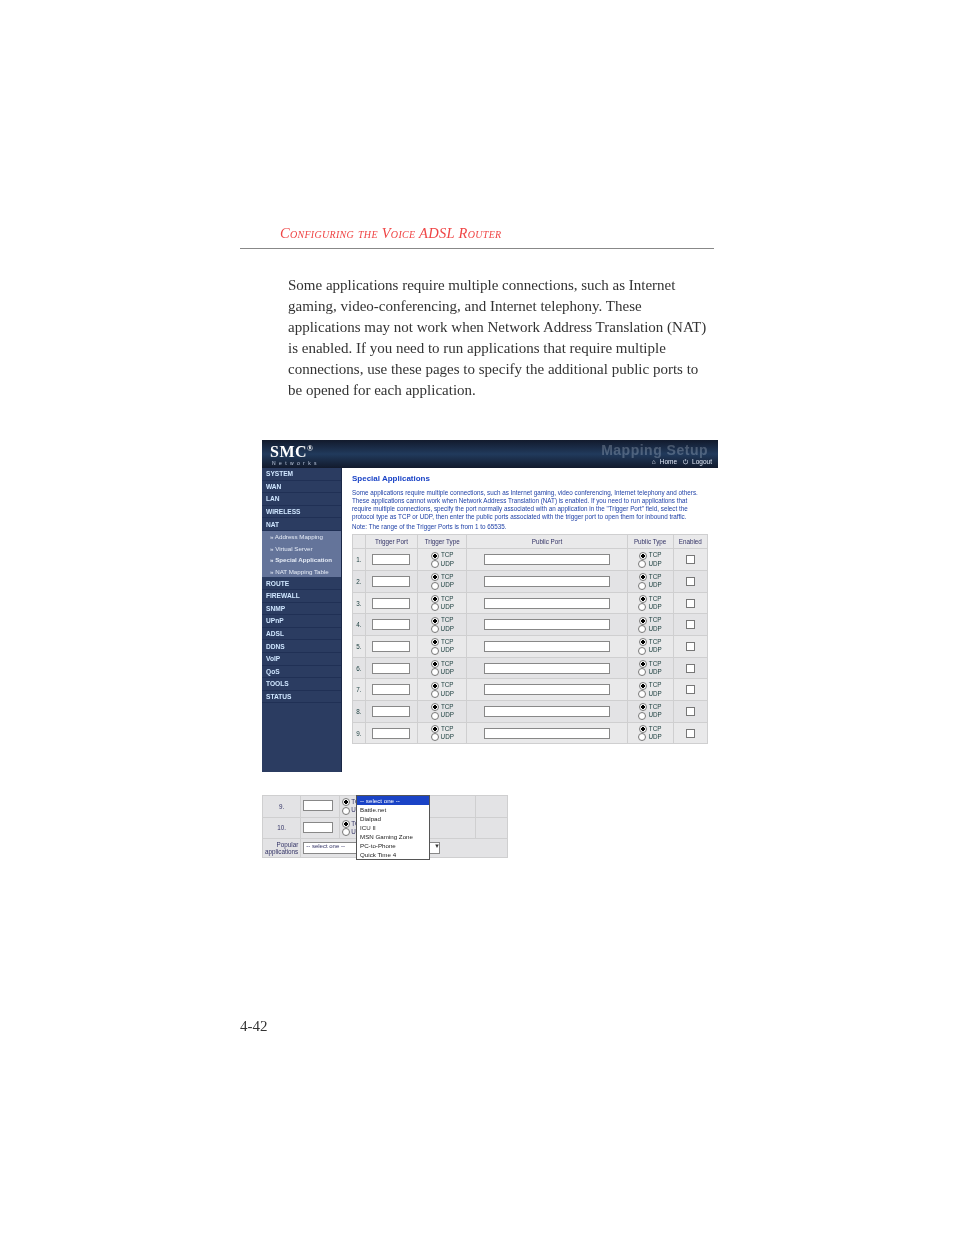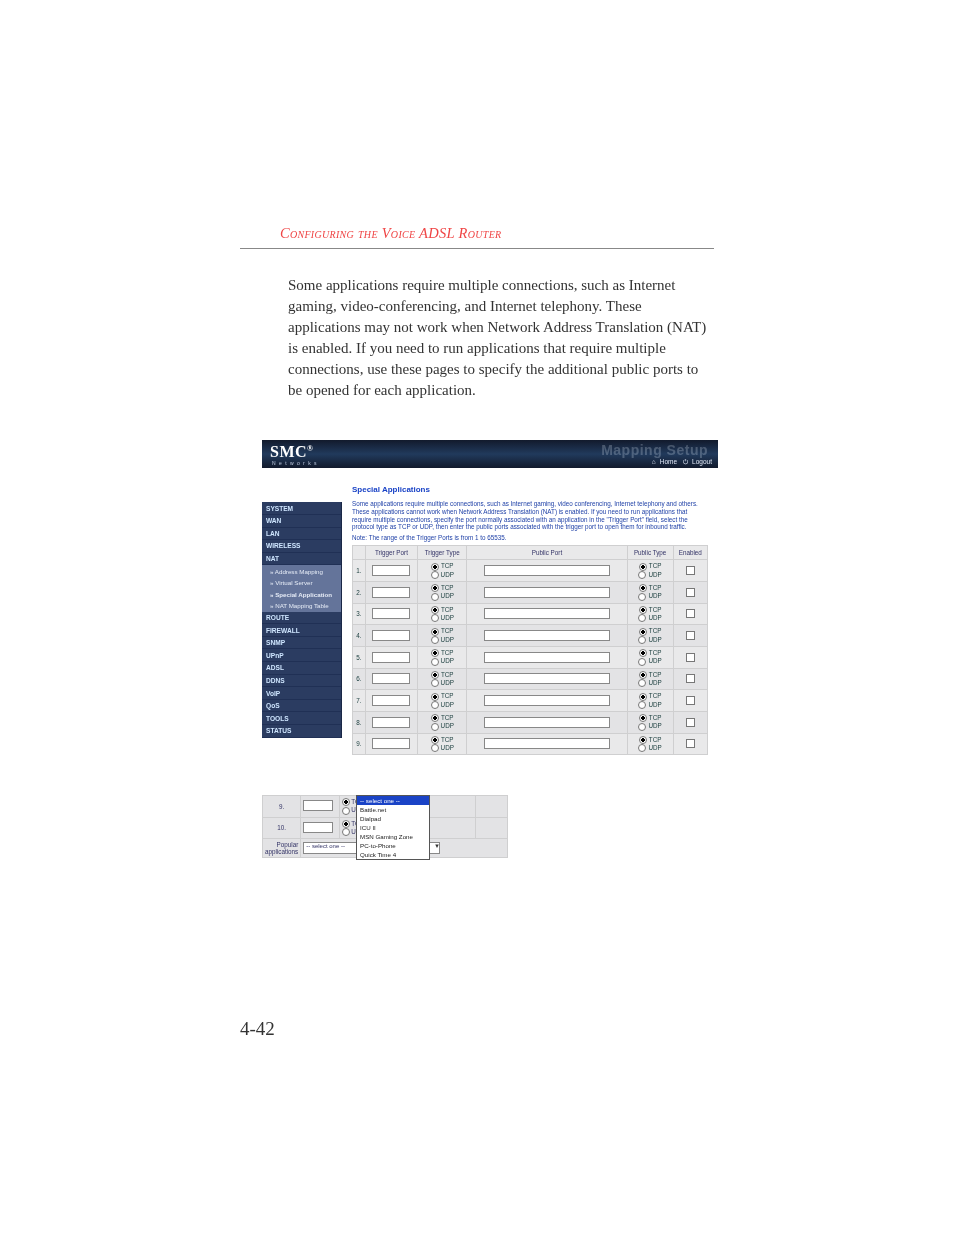--- a/index.html
+++ b/index.html
@@ -103,21 +103,20 @@
     right: 6px;
     bottom: 2px;
     font-size: 6.5px;
     color: #dfe6f4;
   }
   .shot1 .banner .links span { margin-left: 4px; }
   .shot1 .body {
     position: relative;
     height: 304px;
     display: flex;
-    align-items: center;
   }
   .shot1 .sidebar {
     width: 80px;
     background: #2b3c61;
     color: #fff;
     box-sizing: border-box;
     border-right: 1px solid #1a2746;
     font-size: 6.6px;
   }
   .shot1 .sidebar .item {
@@ -304,21 +303,21 @@
   .shot2 .num-box::after {
     content: "▾";
     position: absolute; right: 0; top: -1px;
     font-size: 7px; color: #333;
   }
 
   .page-number {
     position: absolute;
     left: 240px;
     top: 1018px;
-    font-size: 19px;
+    font-size: 15px;
     color: #333;
     font-family: Georgia, serif;
   }
 </style>
 </head>
 <body>
 
 <div class="page">
   <div class="doc-header">Configuring the Voice ADSL Router</div>
   <div class="doc-header-rule"></div>

